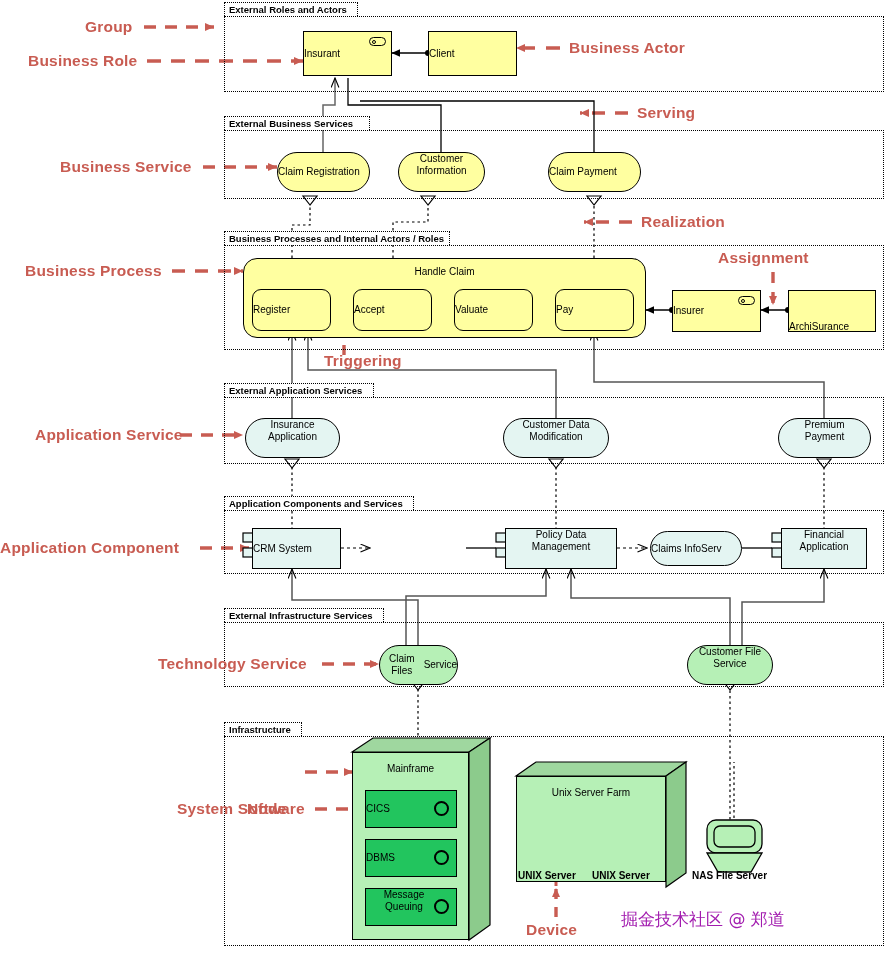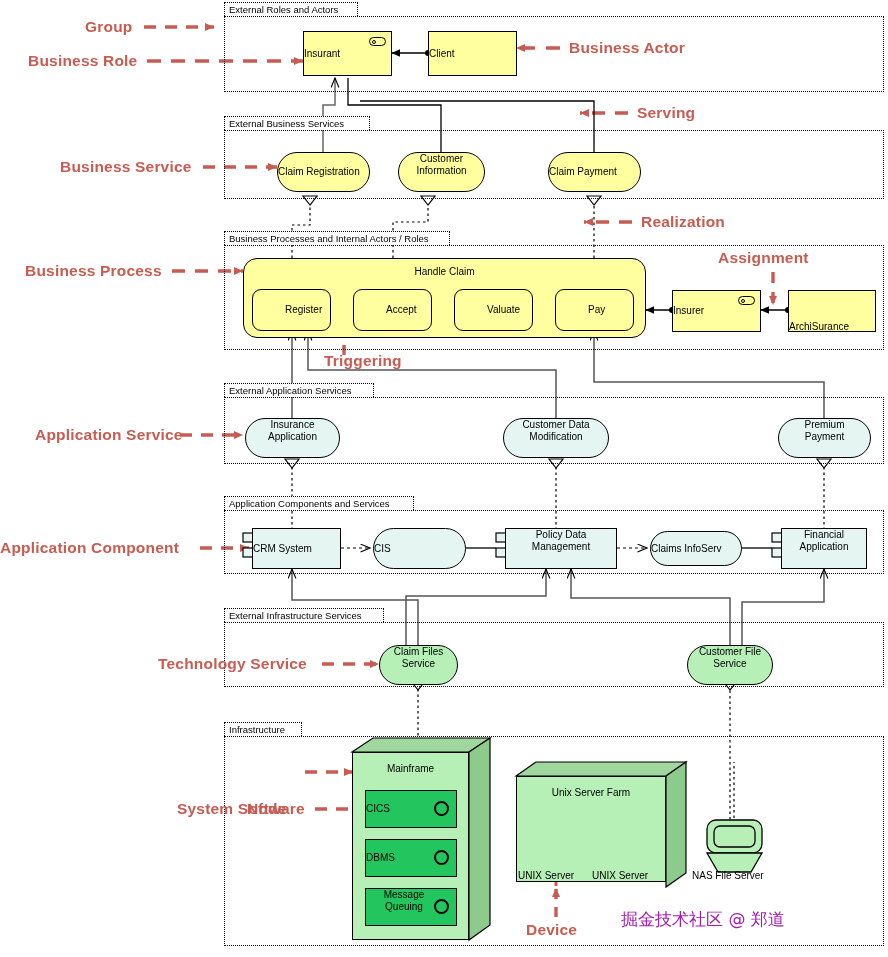--- a/index.html
+++ b/index.html
@@ -13,21 +13,21 @@
   .group-tab{position:absolute;border:1px dotted #000;border-bottom:none;box-sizing:border-box;
              background:#fff;font-size:9.5px;color:#000;line-height:13px;
              padding:0 4px;white-space:nowrap;height:14px;}
 
   
   .node{position:absolute;box-sizing:border-box;display:flex;align-items:center;
         text-align:center;font-size:10px;color:#000;line-height:12px;}
 
   .biz-rect{background:#ffffa0;border:1.2px solid #000;}
   .biz-round{background:#ffffa0;border:1.4px solid #000;border-radius:22px;}
-  .biz-proc{background:#ffffa0;border:1.4px solid #000;border-radius:9px;padding-left:32px;}
+  .biz-proc{background:#ffffa0;border:1.4px solid #000;border-radius:9px;}
   .biz-big{background:#ffffa0;border:1.6px solid #000;border-radius:14px;}
 
   .app-rect{background:#e4f5f2;border:1.2px solid #000;}
   .app-round{background:#e4f5f2;border:1.3px solid #000;border-radius:24px;}
 
   .tech-round{background:#b6f0b6;border:1.3px solid #000;border-radius:20px;}
   .tech-node{background:#b6f0b6;border:1.3px solid #000;}
   .tech-sys{background:#22c55e;border:1.3px solid #000;}
 
   
@@ -38,21 +38,21 @@
   .circle-icon{position:absolute;right:7px;top:50%;margin-top:-8px;width:15px;height:15px;
              border:2.2px solid #000;border-radius:50%;box-sizing:border-box;}
 
   
   .anno{position:absolute;color:#c85c52;font-weight:bold;font-size:15.5px;
         white-space:nowrap;letter-spacing:.2px;}
 
   .watermark{position:absolute;color:#a21caf;font-size:17px;white-space:nowrap;
              font-family:"DejaVu Sans",sans-serif;}
 
-  .lbl{pointer-events:none;}
+  .lbl{pointer-events:none;font-weight:bold;}
 </style>
 </head>
 <body>
 
 <div id="canvas">
 
   <svg id="svg" viewBox="0 0 888 957" xmlns="http://www.w3.org/2000/svg">
     <defs>
       <marker id="solidArrow" markerWidth="9" markerHeight="9" refX="8" refY="4.5" orient="auto" markerUnits="userSpaceOnUse">
         <path d="M0,0.8 L8.5,4.5 L0,8.2 z" fill="#000"></path>
@@ -317,39 +317,36 @@
 
   <div class="node app-round" style="left:778px;top:418px;width:93px;height:40px;flex-direction:column;">
     <span>Premium</span>
     <span>Payment</span>
   </div>
 
   <div class="node app-rect" style="left:252px;top:528px;width:89px;height:41px;">
     <span>CRM System</span>
   </div>
 
-  <div class="node app-round" style="left:373px;top:528px;width:93px;height:41px;">
-    <span>CIS</span>
-  </div>
 
   <div class="node app-rect" style="left:505px;top:528px;width:112px;height:41px;flex-direction:column;">
     <span>Policy Data</span>
     <span>Management</span>
   </div>
 
   <div class="node app-round" style="left:650px;top:531px;width:92px;height:35px;">
     <span>Claims InfoServ</span>
   </div>
 
   <div class="node app-rect" style="left:781px;top:528px;width:86px;height:41px;flex-direction:column;">
     <span>Financial</span>
     <span>Application</span>
   </div>
 
-  <div class="node tech-round" style="left:379px;top:645px;width:79px;height:40px;flex-direction:column;">
+  <div class="node tech-round" style="left:379px;top:645px;width:79px;height:40px;">
     <span>Claim Files</span>
     <span>Service</span>
   </div>
 
   <div class="node tech-round" style="left:687px;top:645px;width:86px;height:40px;flex-direction:column;">
     <span>Customer File</span>
     <span>Service</span>
   </div>
 
   <div class="node tech-node" style="left:352px;top:752px;width:117px;height:188px;

